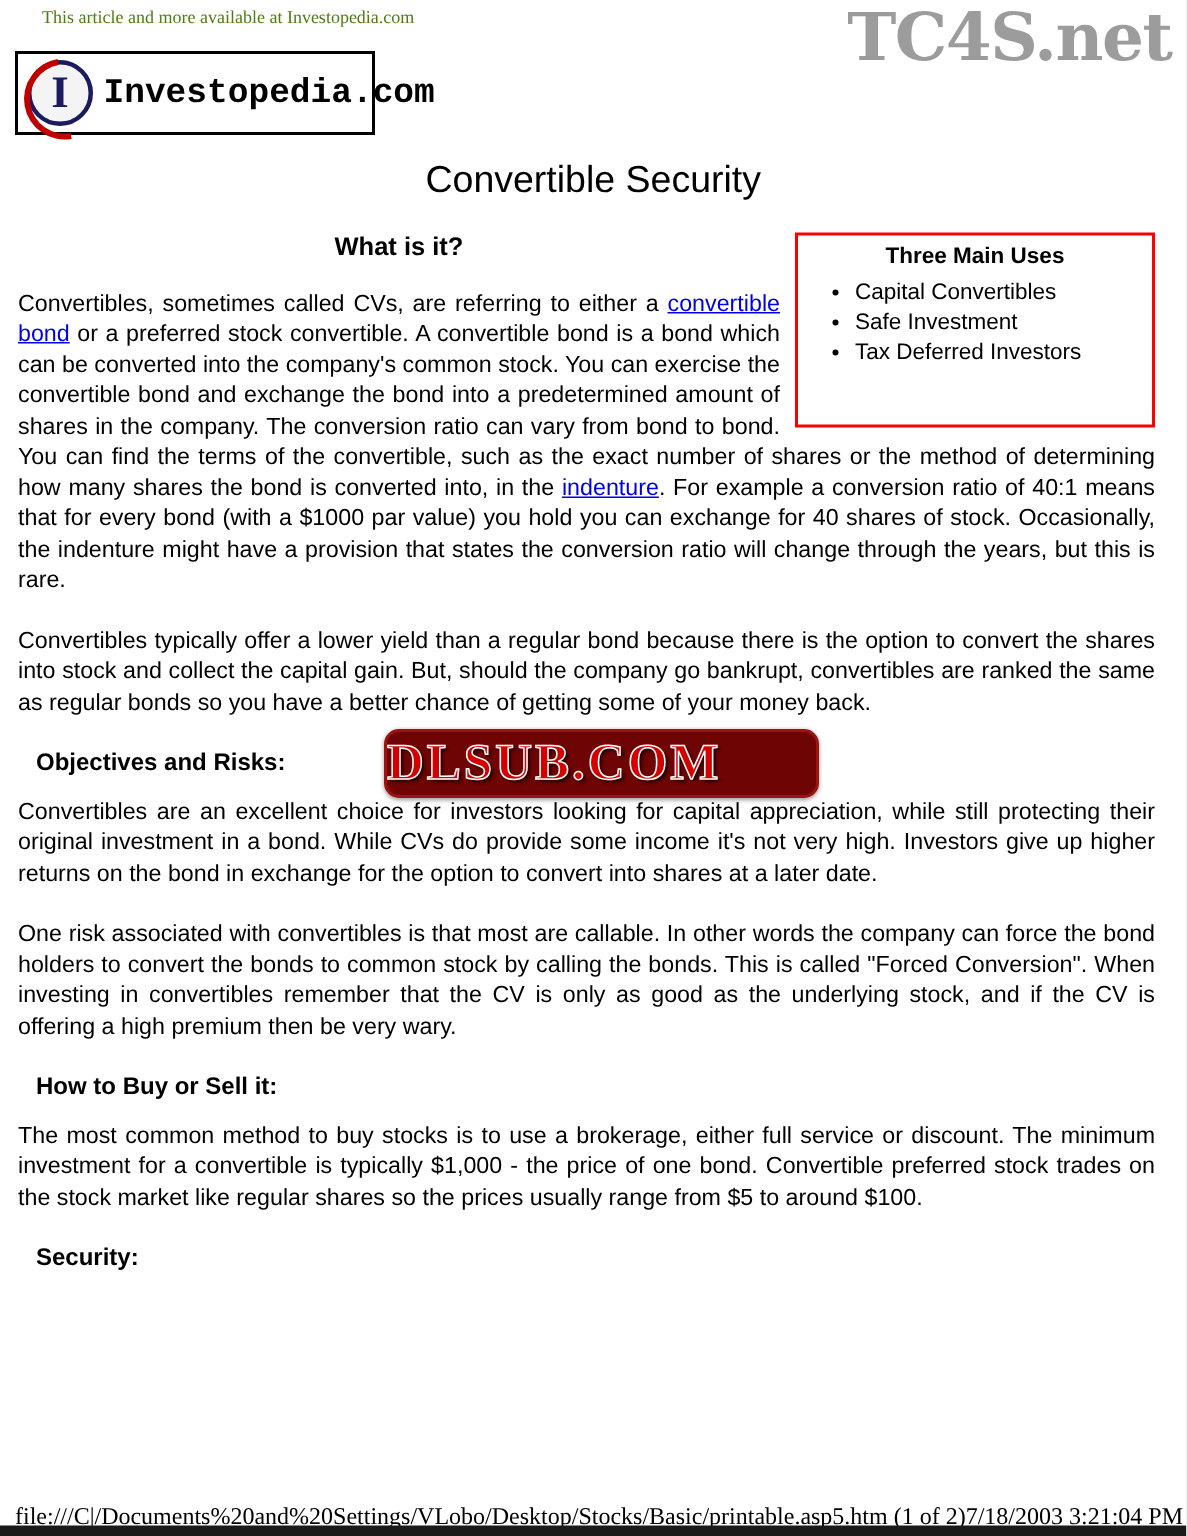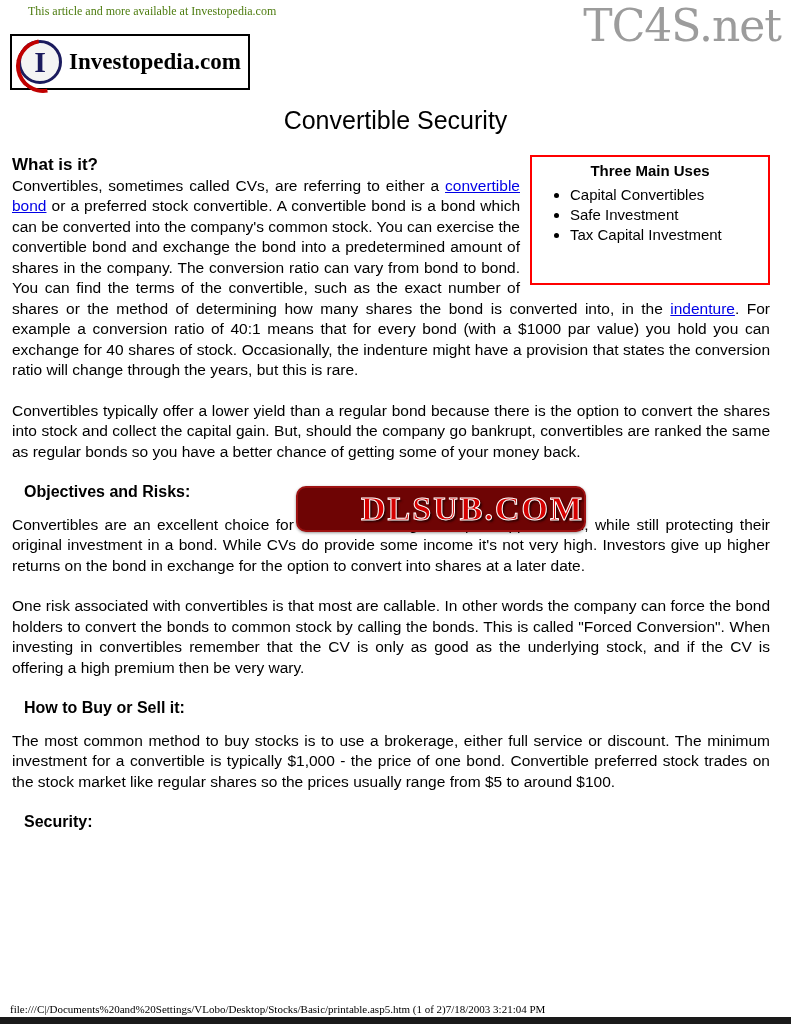--- a/index.html
+++ b/index.html
@@ -52,31 +52,31 @@
     transform: rotate(35deg);
   }
   .logo-i {
     font-family: "Liberation Serif", serif;
     font-weight: bold;
     font-size: 30px;
     color: #1b1b5e;
     line-height: 1;
   }
   .logo-text {
-    font-family: Liberation Serif, serif;
+    font-family: Liberation Mono, monospace;
     font-weight: bold;
     font-size: 23px;
     color: #000;
     white-space: nowrap;
   }
   .wm-top {
     position: absolute;
     top: 4px; right: 10px;
     font-family: "DejaVu Serif", serif;
-    font-weight: normal;
+    font-weight: bold;
     font-size: 44px;
     line-height: 1;
     color: #9c9c9c;
     letter-spacing: -1px;
   }
   .doc-title {
     position: absolute;
     top: 106px; left: 0;
     width: 100%;
     text-align: center;
@@ -110,24 +110,24 @@
   .uses-box ul {
     margin: 0 0 0 14px;
     padding-left: 18px;
   }
   .uses-box li {
     font-size: 15px;
     line-height: 20px;
     max-width: 152px;
   }
   .what-heading {
-    text-align: left;
+    text-align: center;
     font-weight: bold;
     font-size: 17px;
-    margin-bottom: 0;
+    margin-bottom: 17px;
   }
   .body-p {
     margin: 0 0 20px 0;
     text-align: justify;
   }
   .sec-heading {
     font-weight: bold;
     font-size: 16px;
     margin: 12px;
   }
@@ -136,38 +136,37 @@
     text-decoration: underline;
     cursor: pointer;
   }
   .wm-mid {
     position: absolute;
     left: 256px; top: 486px;
     width: 290px; height: 46px;
     background: #6e0404;
     border: 2px solid #9e1212;
     border-radius: 10px;
-    display: flex; align-items: center; justify-content: flex-end;
+    display: flex; align-items: center; justify-content: flex-start;
     box-shadow: 0 1px 3px rgba(0,0,0,0.4);
-    margin-left: 40px;
   }
   .wm-mid span {
     font-family: "Liberation Serif", serif;
     font-weight: bold;
     font-size: 34px;
     letter-spacing: 2px;
     color: #d40000;
     -webkit-text-stroke: 1px #ffffff;
     text-shadow: 2px 2px 2px #2a0000;
   }
   .footer-path {
     position: absolute;
     left: 10px; top: 1003px;
     font-family: "Liberation Serif", serif;
-    font-size: 11px;
+    font-size: 16px;
     color: #000;
     white-space: nowrap;
   }
   .wm-bottom {
     position: absolute;
     right: 8px; top: 970px;
     font-family: "Liberation Serif", serif;
     font-weight: bold;
     font-size: 33px;
     letter-spacing: 1px;
@@ -203,21 +202,21 @@
 
   <h1 class="doc-title">Convertible Security</h1>
 
   <div class="article">
 
     <div class="uses-box">
       <div class="uses-title">Three Main Uses</div>
       <ul>
         <li>Capital Convertibles</li>
         <li>Safe Investment</li>
-        <li>Tax Capital Investment</li>
+        <li>Tax Deferred Investors</li>
       </ul>
     </div>
 
     <div class="what-heading">What is it?</div>
 
     <p class="body-p"><span>Convertibles, sometimes called CVs, are referring to either a </span><a class="doc-link">convertible bond</a><span> or a preferred stock convertible. A convertible bond is a bond which can be converted into the company's common stock. You can exercise the convertible bond and exchange the bond into a predetermined amount of shares in the company. The conversion ratio can vary from bond to bond. You can find the terms of the convertible, such as the exact number of shares or the method of determining how many shares the bond is converted into, in the </span><a class="doc-link">indenture</a><span>. For example a conversion ratio of 40:1 means that for every bond (with a $1000 par value) you hold you can exchange for 40 shares of stock. Occasionally, the indenture might have a provision that states the conversion ratio will change through the years, but this is rare.</span></p>
 
     <p class="body-p">Convertibles typically offer a lower yield than a regular bond because there is the option to convert the shares into stock and collect the capital gain. But, should the company go bankrupt, convertibles are ranked the same as regular bonds so you have a better chance of getting some of your money back.</p>
 
     <p class="sec-heading">Objectives and Risks:</p>

